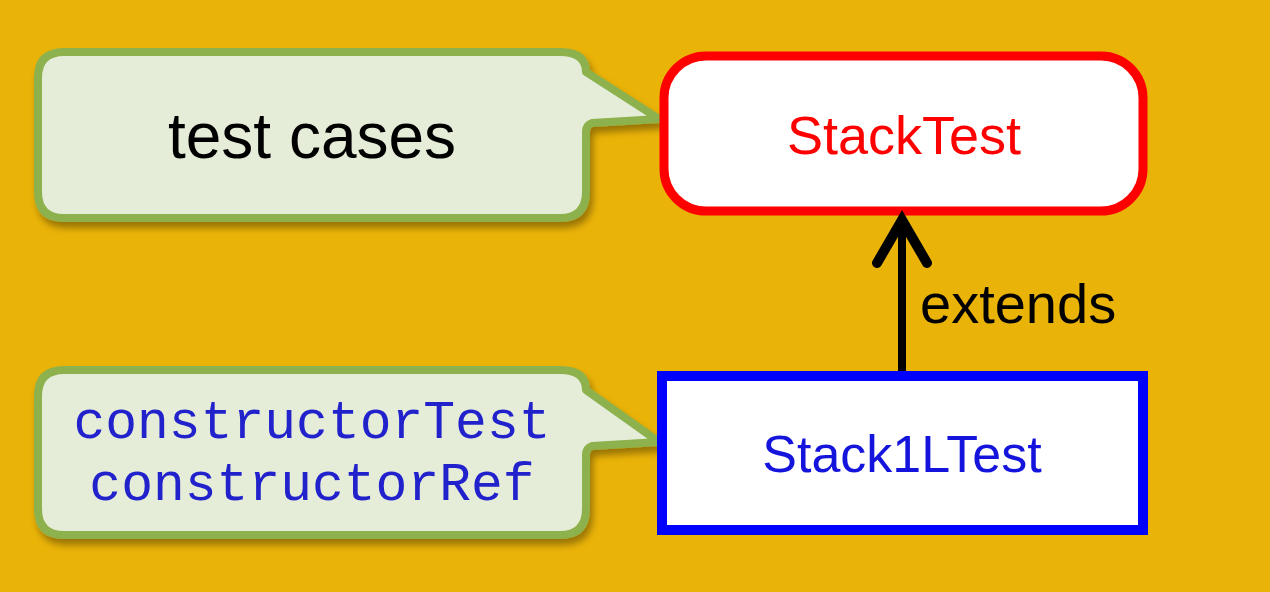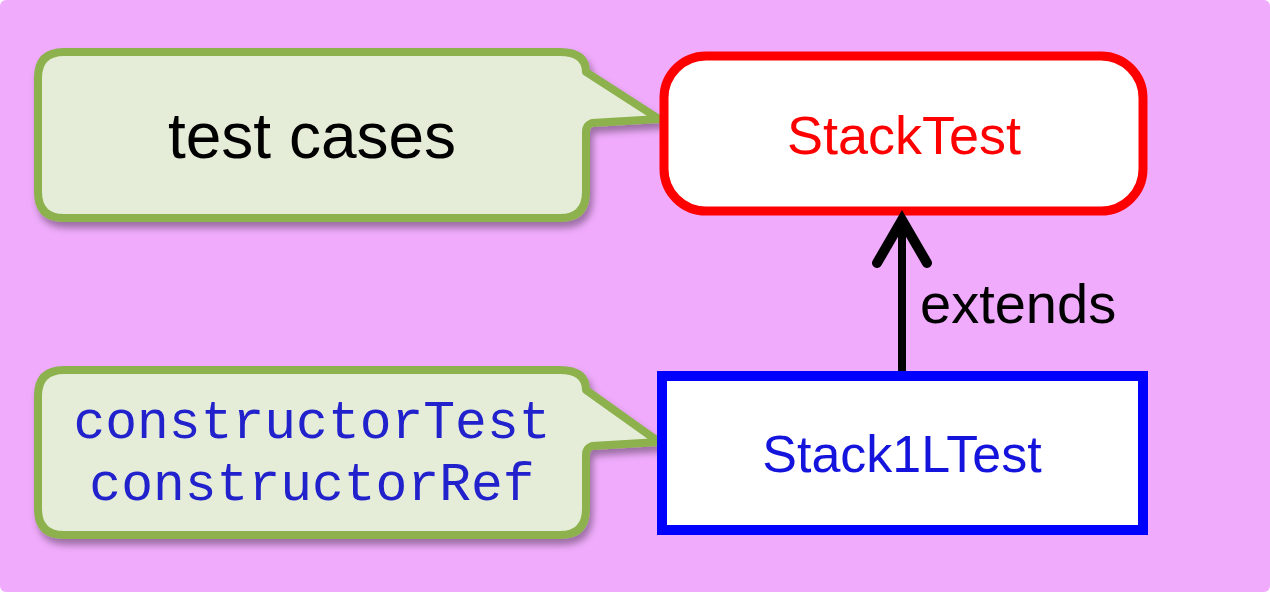--- a/index.html
+++ b/index.html
@@ -4,23 +4,22 @@
 <style>
   html, body {
     margin: 0;
     padding: 0;
     background: #ffffff;
   }
   .stage {
     position: relative;
     width: 1270px;
     height: 592px;
-    background: #f0abfc;
+    background: #eab308;
     overflow: hidden;
-    border-radius: 6px;
   }
   svg { display: block; }
   .sans-label {
     font-family: "Liberation Sans", "DejaVu Sans", sans-serif;
   }
   .mono-label {
     font-family: "Liberation Mono", "DejaVu Sans Mono", monospace;
   }
 </style>
 </head>

